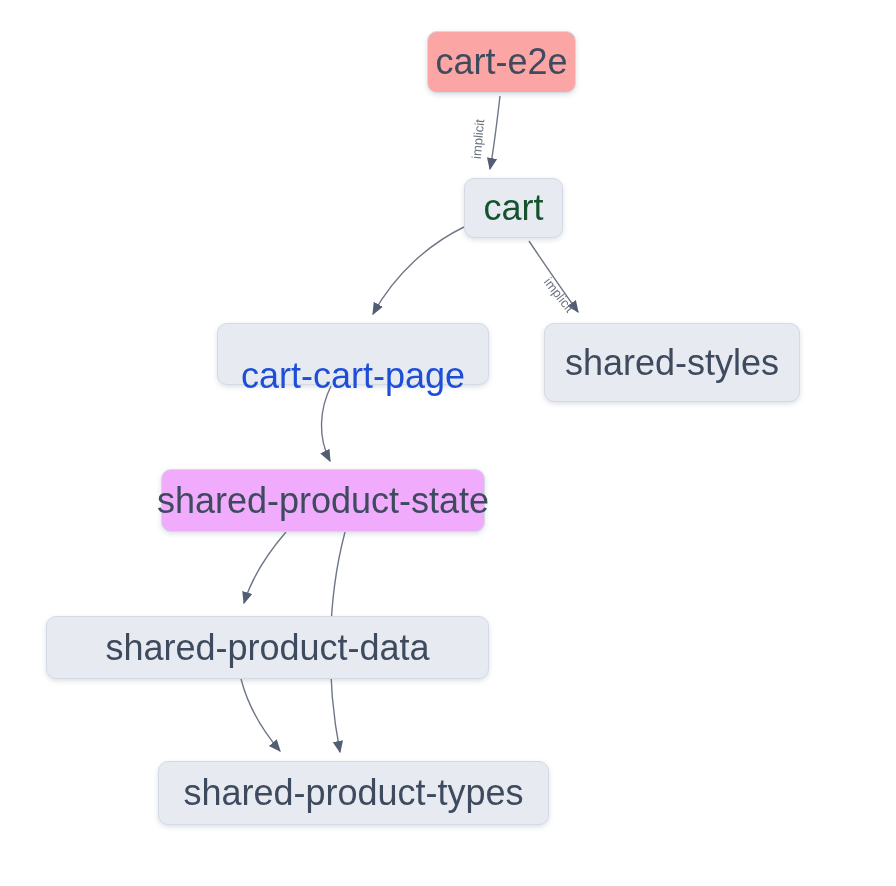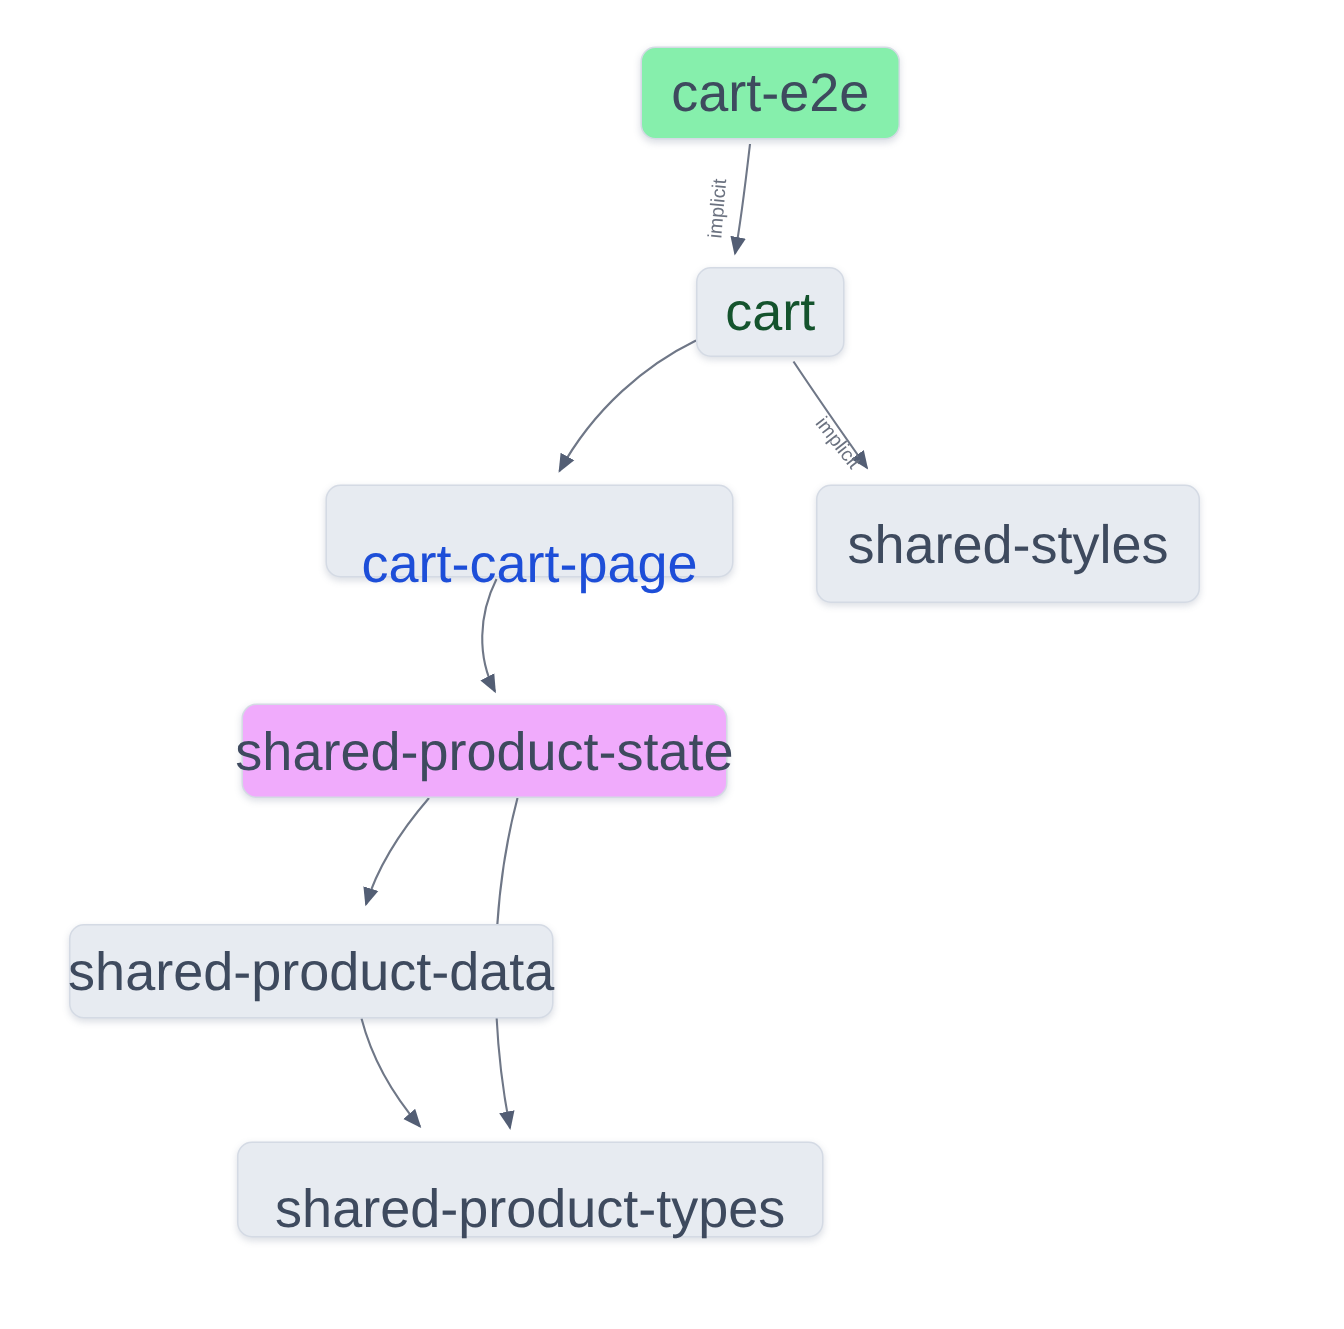--- a/index.html
+++ b/index.html
@@ -61,39 +61,39 @@
         <path class="edge" d="M500,96 C497,122 494,148 490,169" stroke="#6f7787" marker-end="url(#arrowhead)"></path>
         <path class="edge" d="M464,227 C431,243 396,272 373,314" stroke="#6f7787" marker-end="url(#arrowhead)"></path>
         <path class="edge" d="M529,241 C543,262 561,288 578,312" stroke="#6f7787" marker-end="url(#arrowhead)"></path>
         <path class="edge" d="M331,386 C319,410 318,438 330,461" stroke="#6f7787" marker-end="url(#arrowhead)"></path>
         <path class="edge" d="M286,532 C267,554 252,577 244,603" stroke="#6f7787" marker-end="url(#arrowhead)"></path>
         <path class="edge" d="M345,532 C327,600 326,680 340,752" stroke="#6f7787" marker-end="url(#arrowhead)"></path>
         <path class="edge" d="M241,679 C248,706 262,730 280,751" stroke="#6f7787" marker-end="url(#arrowhead)"></path>
       </g>
   </svg>
   <div>
-      <div class="node" style="left: 427px; top: 31px; width: 173px; height: 62px; background: #86efac; border: 1px solid rgb(212, 218, 228); box-shadow: rgba(96, 110, 136, 0.22) 0px 2px 5px;">
+      <div class="node" style="left: 427px; top: 31px; width: 149px; height: 62px; background: #fca5a5; border: 1px solid rgb(212, 218, 228); box-shadow: rgba(96, 110, 136, 0.22) 0px 2px 5px;">
         <span style="color: rgb(62, 74, 94);">cart-e2e</span>
       </div>
       <div class="node" style="left: 464px; top: 178px; width: 99px; height: 60px; background: rgb(231, 235, 241); border: 1px solid rgb(212, 218, 228); box-shadow: rgba(96, 110, 136, 0.22) 0px 2px 5px;">
         <span style="color: #14532d;">cart</span>
       </div>
       <div class="node" style="left: 217px; top: 323px; width: 272px; height: 62px; background: rgb(231, 235, 241); border: 1px solid rgb(212, 218, 228); box-shadow: rgba(96, 110, 136, 0.22) 0px 2px 5px;">
         <span style="color: #1d4ed8; margin-top: 44px;">cart-cart-page</span>
       </div>
       <div class="node" style="left: 544px; top: 323px; width: 256px; height: 79px; background: rgb(231, 235, 241); border: 1px solid rgb(212, 218, 228); box-shadow: rgba(96, 110, 136, 0.22) 0px 2px 5px;">
         <span style="color: rgb(62, 74, 94);">shared-styles</span>
       </div>
       <div class="node" style="left: 161px; top: 469px; width: 324px; height: 63px; background: #f0abfc; border: 1px solid rgb(212, 218, 228); box-shadow: rgba(96, 110, 136, 0.22) 0px 2px 5px;">
         <span style="color: rgb(62, 74, 94);">shared-product-state</span>
       </div>
-      <div class="node" style="left: 46px; top: 616px; width: 323px; height: 63px; background: rgb(231, 235, 241); border: 1px solid rgb(212, 218, 228); box-shadow: rgba(96, 110, 136, 0.22) 0px 2px 5px; text-align: right;">
+      <div class="node" style="left: 46px; top: 616px; width: 443px; height: 63px; background: rgb(231, 235, 241); border: 1px solid rgb(212, 218, 228); box-shadow: rgba(96, 110, 136, 0.22) 0px 2px 5px; text-align: right;">
         <span style="color: rgb(62, 74, 94);">shared-product-data</span>
       </div>
-      <div class="node" style="left: 158px; top: 761px; width: 391px; height: 64px; background: rgb(231, 235, 241); border: 1px solid rgb(212, 218, 228); box-shadow: rgba(96, 110, 136, 0.22) 0px 2px 5px; align-items: flex-end;">
+      <div class="node" style="left: 158px; top: 761px; width: 391px; height: 64px; background: rgb(231, 235, 241); border: 1px solid rgb(212, 218, 228); box-shadow: rgba(96, 110, 136, 0.22) 0px 2px 5px;">
         <span style="color: rgb(62, 74, 94);">shared-product-types</span>
       </div>
     </div>
   <div>
       <div class="edge-label" style="left: 478px; top: 139px; color: rgb(107, 114, 128); transform: translate(-50%, -50%) rotate(-85deg);">implicit</div>
       <div class="edge-label" style="left: 559px; top: 295px; color: rgb(107, 114, 128); transform: translate(-50%, -50%) rotate(52deg);">implicit</div>
     </div>
 </div>
 
 </body></html>

